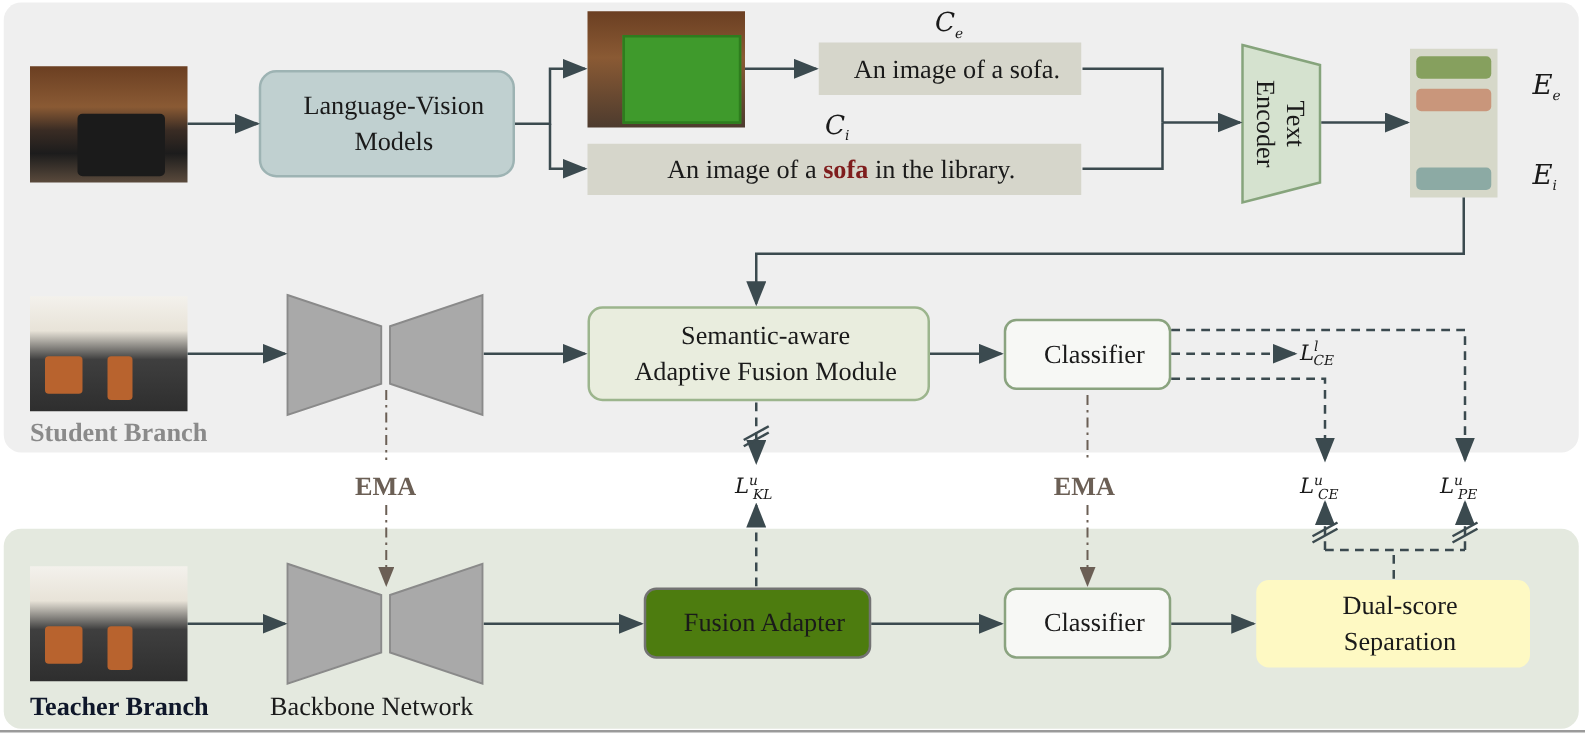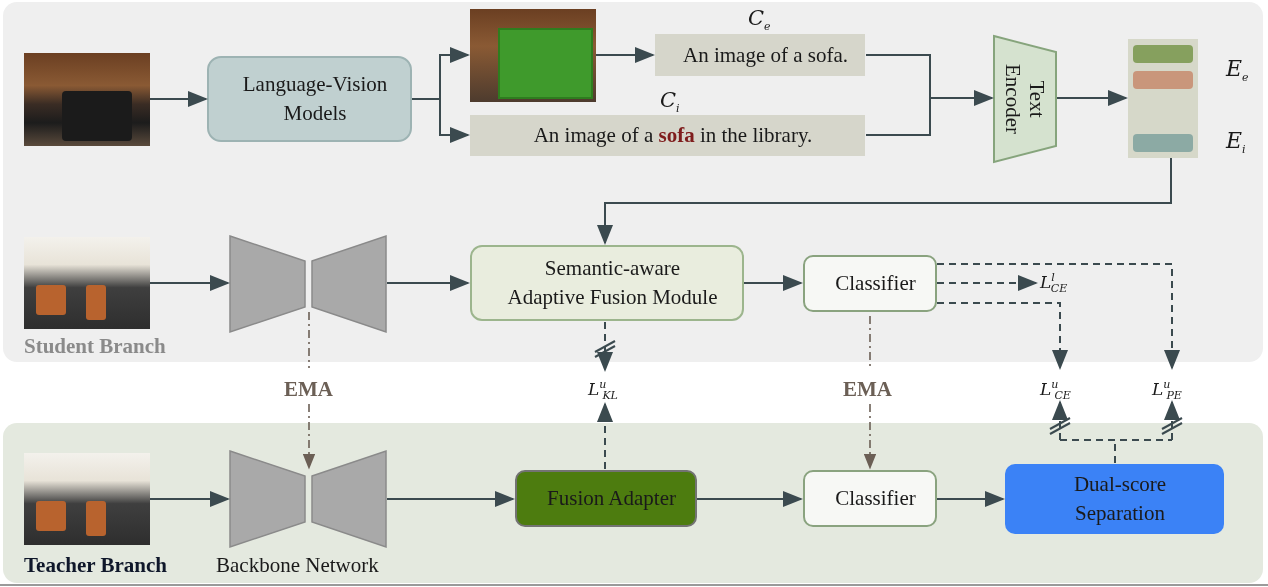--- a/index.html
+++ b/index.html
@@ -14,21 +14,21 @@
   .lvm { left:207px; top:56px; width:205px; height:86px; background:#c0d0d0; border:2px solid #9db3b3; border-radius:14px; }
   .caption { background:#d6d6cb; font-size:21px; }
   .cap-e { left:655px; top:34px; width:210px; height:42px; }
   .cap-i { left:470px; top:115px; width:395px; height:41px; }
   .sofa-word { color:#7f1d1d; font-weight:bold; }
   .samf { left:470px; top:245px; width:274px; height:76px; background:#e9edde; border:2px solid #9cb58d; border-radius:12px; }
   .cls { background:#f7f8f5; border:2px solid #8aa37f; border-radius:10px; }
   .cls-s { left:803px; top:255px; width:134px; height:57px; }
   .cls-t { left:803px; top:470px; width:134px; height:57px; }
   .fa { left:515px; top:470px; width:182px; height:57px; background:#4d7c0f; border:2px solid #737373; border-radius:10px; }
-  .dss { left:1005px; top:464px; width:219px; height:70px; background:#3b82f6; border-radius:10px; }
+  .dss { left:1005px; top:464px; width:219px; height:70px; background:#fef9c3; border-radius:10px; }
   .emb { left:1128px; top:39px; width:70px; height:119px; background:#d6d8c9; }
   .emb-bar { position:absolute; left:5px; width:60px; height:18px; border-radius:4px; }
   .lbl { font-size:21px; }
   .branch { font-weight:bold; font-size:21px; }
   .ema { font-weight:bold; font-size:21px; color:#6b5f55; }
   .math { font-family:"DejaVu Serif", serif; font-style:italic; font-size:17px; }
   .math sub, .math sup { font-size:11px; }
   .photo { border:none; }
   svg.overlay { position:absolute; left:0; top:0; }
 </style>

